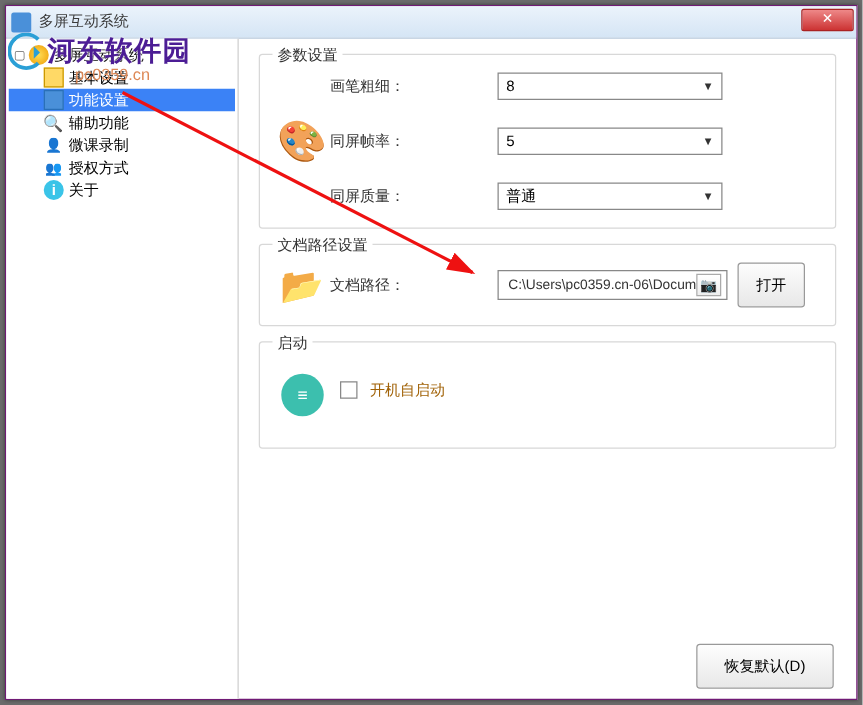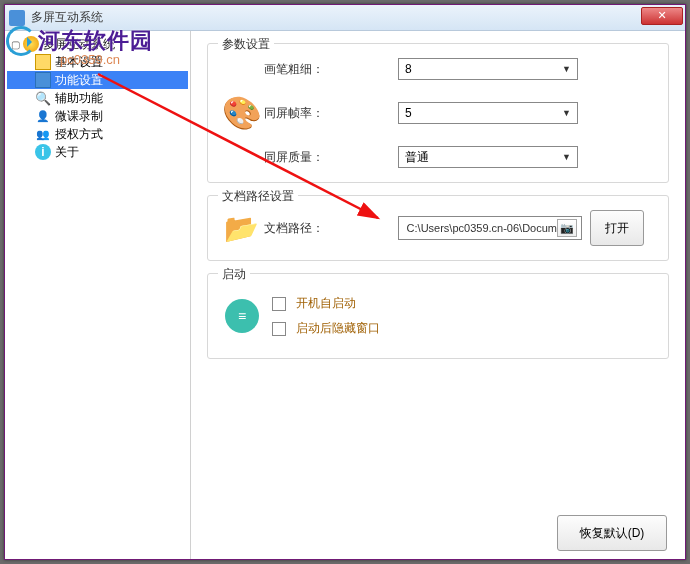--- a/index.html
+++ b/index.html
@@ -150,24 +150,20 @@
         <div class="group-title">启动</div>
         <div style="display:flex;align-items:center;">
           <div class="big-icon" style="height:56px;">
             <div class="play-icon">≡</div>
           </div>
           <div style="flex:1;">
             <div class="check-row" style="margin-left:8px;">
               <div class="checkbox"></div>
               <div class="lbl2">开机自启动</div>
             </div>
-            <div class="check-row" style="margin-left:8px;margin-bottom:0;">
-              <div class="checkbox"></div>
-              <div class="lbl2">启动后隐藏窗口</div>
-            </div>
           </div>
         </div>
       </div>
 
       <div class="footer">
         <div class="btn" style="width:110px;">
           <span>恢复默认(D)</span>
         </div>
       </div>
 

